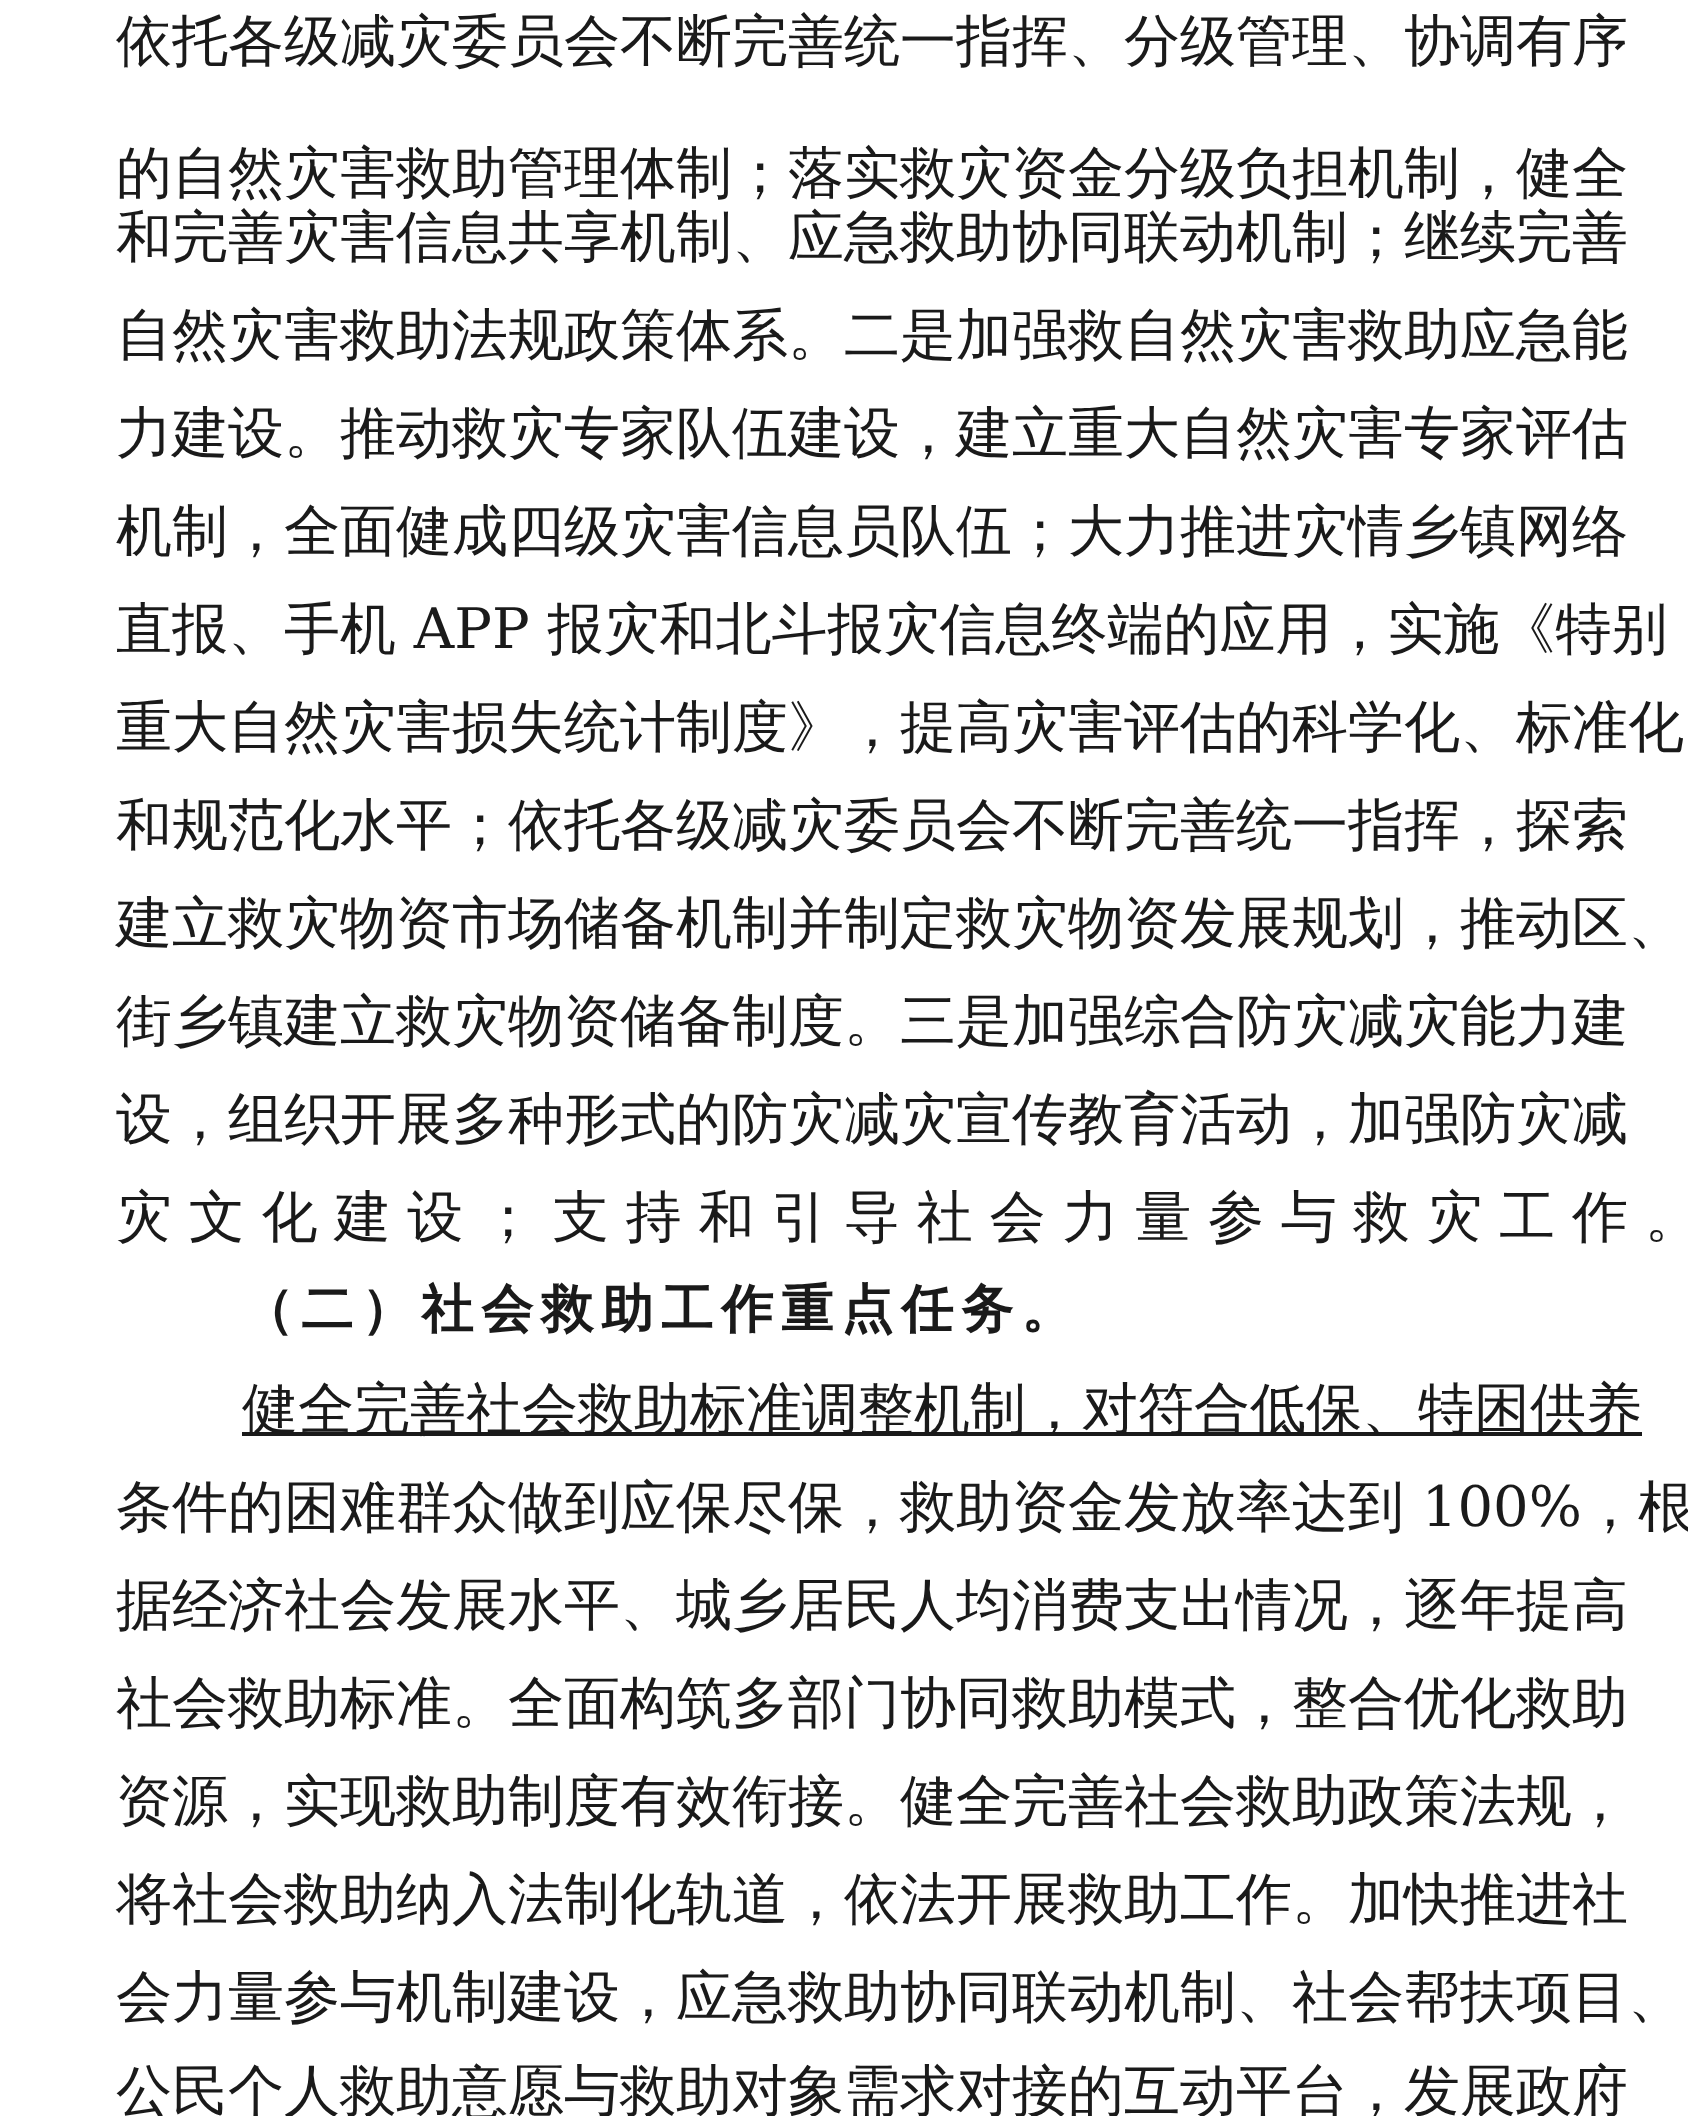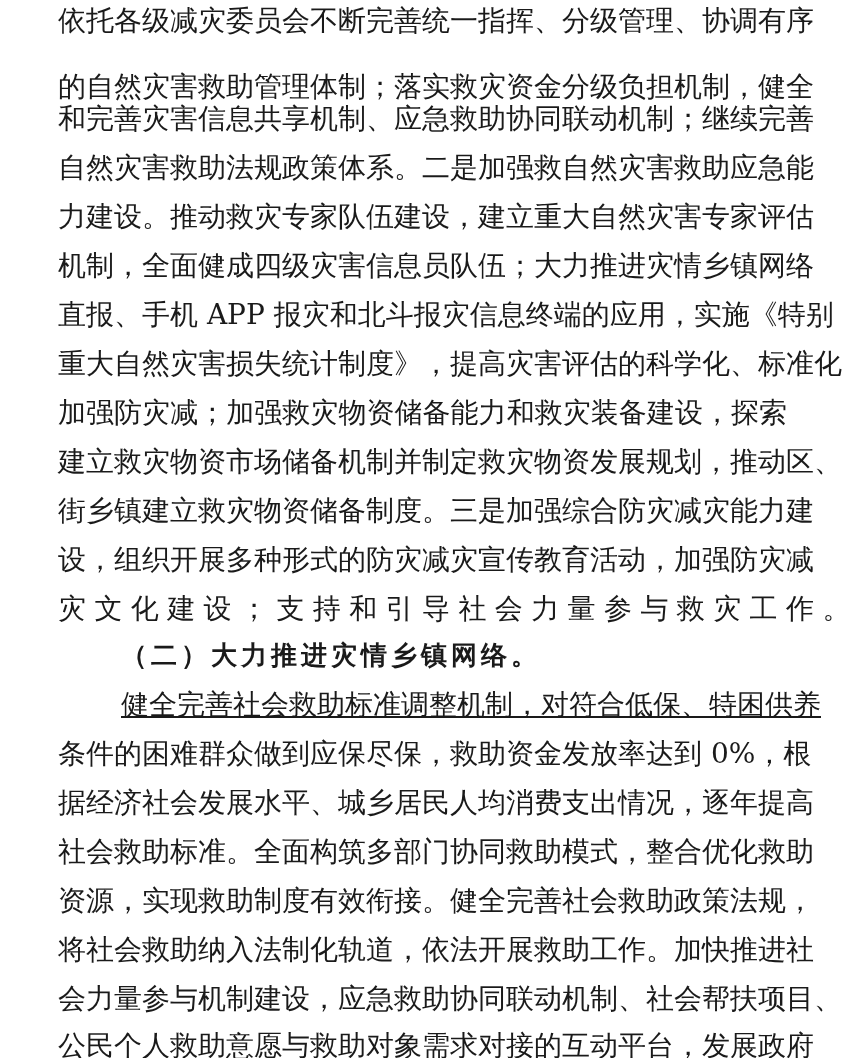--- a/index.html
+++ b/index.html
@@ -64,32 +64,32 @@
 
   <div>
     <div class="line" style="top:-4px">依托各级减灾委员会不断完善统一指挥、分级管理、协调有序</div>
     <div class="line" style="top:62px">的自然灾害救助管理体制；落实救灾资金分级负担机制，健全</div>
     <div class="line" style="top:94px">和完善灾害信息共享机制、应急救助协同联动机制；继续完善</div>
     <div class="line" style="top:143px">自然灾害救助法规政策体系。二是加强救自然灾害救助应急能</div>
     <div class="line" style="top:192px">力建设。推动救灾专家队伍建设，建立重大自然灾害专家评估</div>
     <div class="line" style="top:241px">机制，全面健成四级灾害信息员队伍；大力推进灾情乡镇网络</div>
     <div class="line" style="top:290px">直报、手机 APP 报灾和北斗报灾信息终端的应用，实施《特别</div>
     <div class="line" style="top:339px">重大自然灾害损失统计制度》，提高灾害评估的科学化、标准化</div>
-    <div class="line" style="top:388px">加强防灾减；加强救灾物资储备能力和救灾装备建设，探索</div>
+    <div class="line" style="top:388px">和规范化水平；依托各级减灾委员会不断完善统一指挥，探索</div>
     <div class="line" style="top:437px">建立救灾物资市场储备机制并制定救灾物资发展规划，推动区、</div>
     <div class="line" style="top:486px">街乡镇建立救灾物资储备制度。三是加强综合防灾减灾能力建</div>
     <div class="line" style="top:535px">设，组织开展多种形式的防灾减灾宣传教育活动，加强防灾减</div>
     <div class="line last" style="top:584px">灾文化建设；支持和引导社会力量参与救灾工作。</div>
   </div>
 
-  <div class="line heading" style="top:631px">（二）大力推进灾情乡镇网络。</div>
+  <div class="line heading" style="top:631px">（二）社会救助工作重点任务。</div>
 
   <div>
     <div class="line indent" style="top:680px">健全完善社会救助标准调整机制，对符合低保、特困供养</div>
-    <div class="line" style="top:729px">条件的困难群众做到应保尽保，救助资金发放率达到 0%，根</div>
+    <div class="line" style="top:729px">条件的困难群众做到应保尽保，救助资金发放率达到 100%，根</div>
     <div class="line" style="top:778px">据经济社会发展水平、城乡居民人均消费支出情况，逐年提高</div>
     <div class="line" style="top:827px">社会救助标准。全面构筑多部门协同救助模式，整合优化救助</div>
     <div class="line" style="top:876px">资源，实现救助制度有效衔接。健全完善社会救助政策法规，</div>
     <div class="line" style="top:925px">将社会救助纳入法制化轨道，依法开展救助工作。加快推进社</div>
     <div class="line" style="top:974px">会力量参与机制建设，应急救助协同联动机制、社会帮扶项目、</div>
     <div class="line" style="top:1021px">公民个人救助意愿与救助对象需求对接的互动平台，发展政府</div>
   </div>
 
 </div>
 

